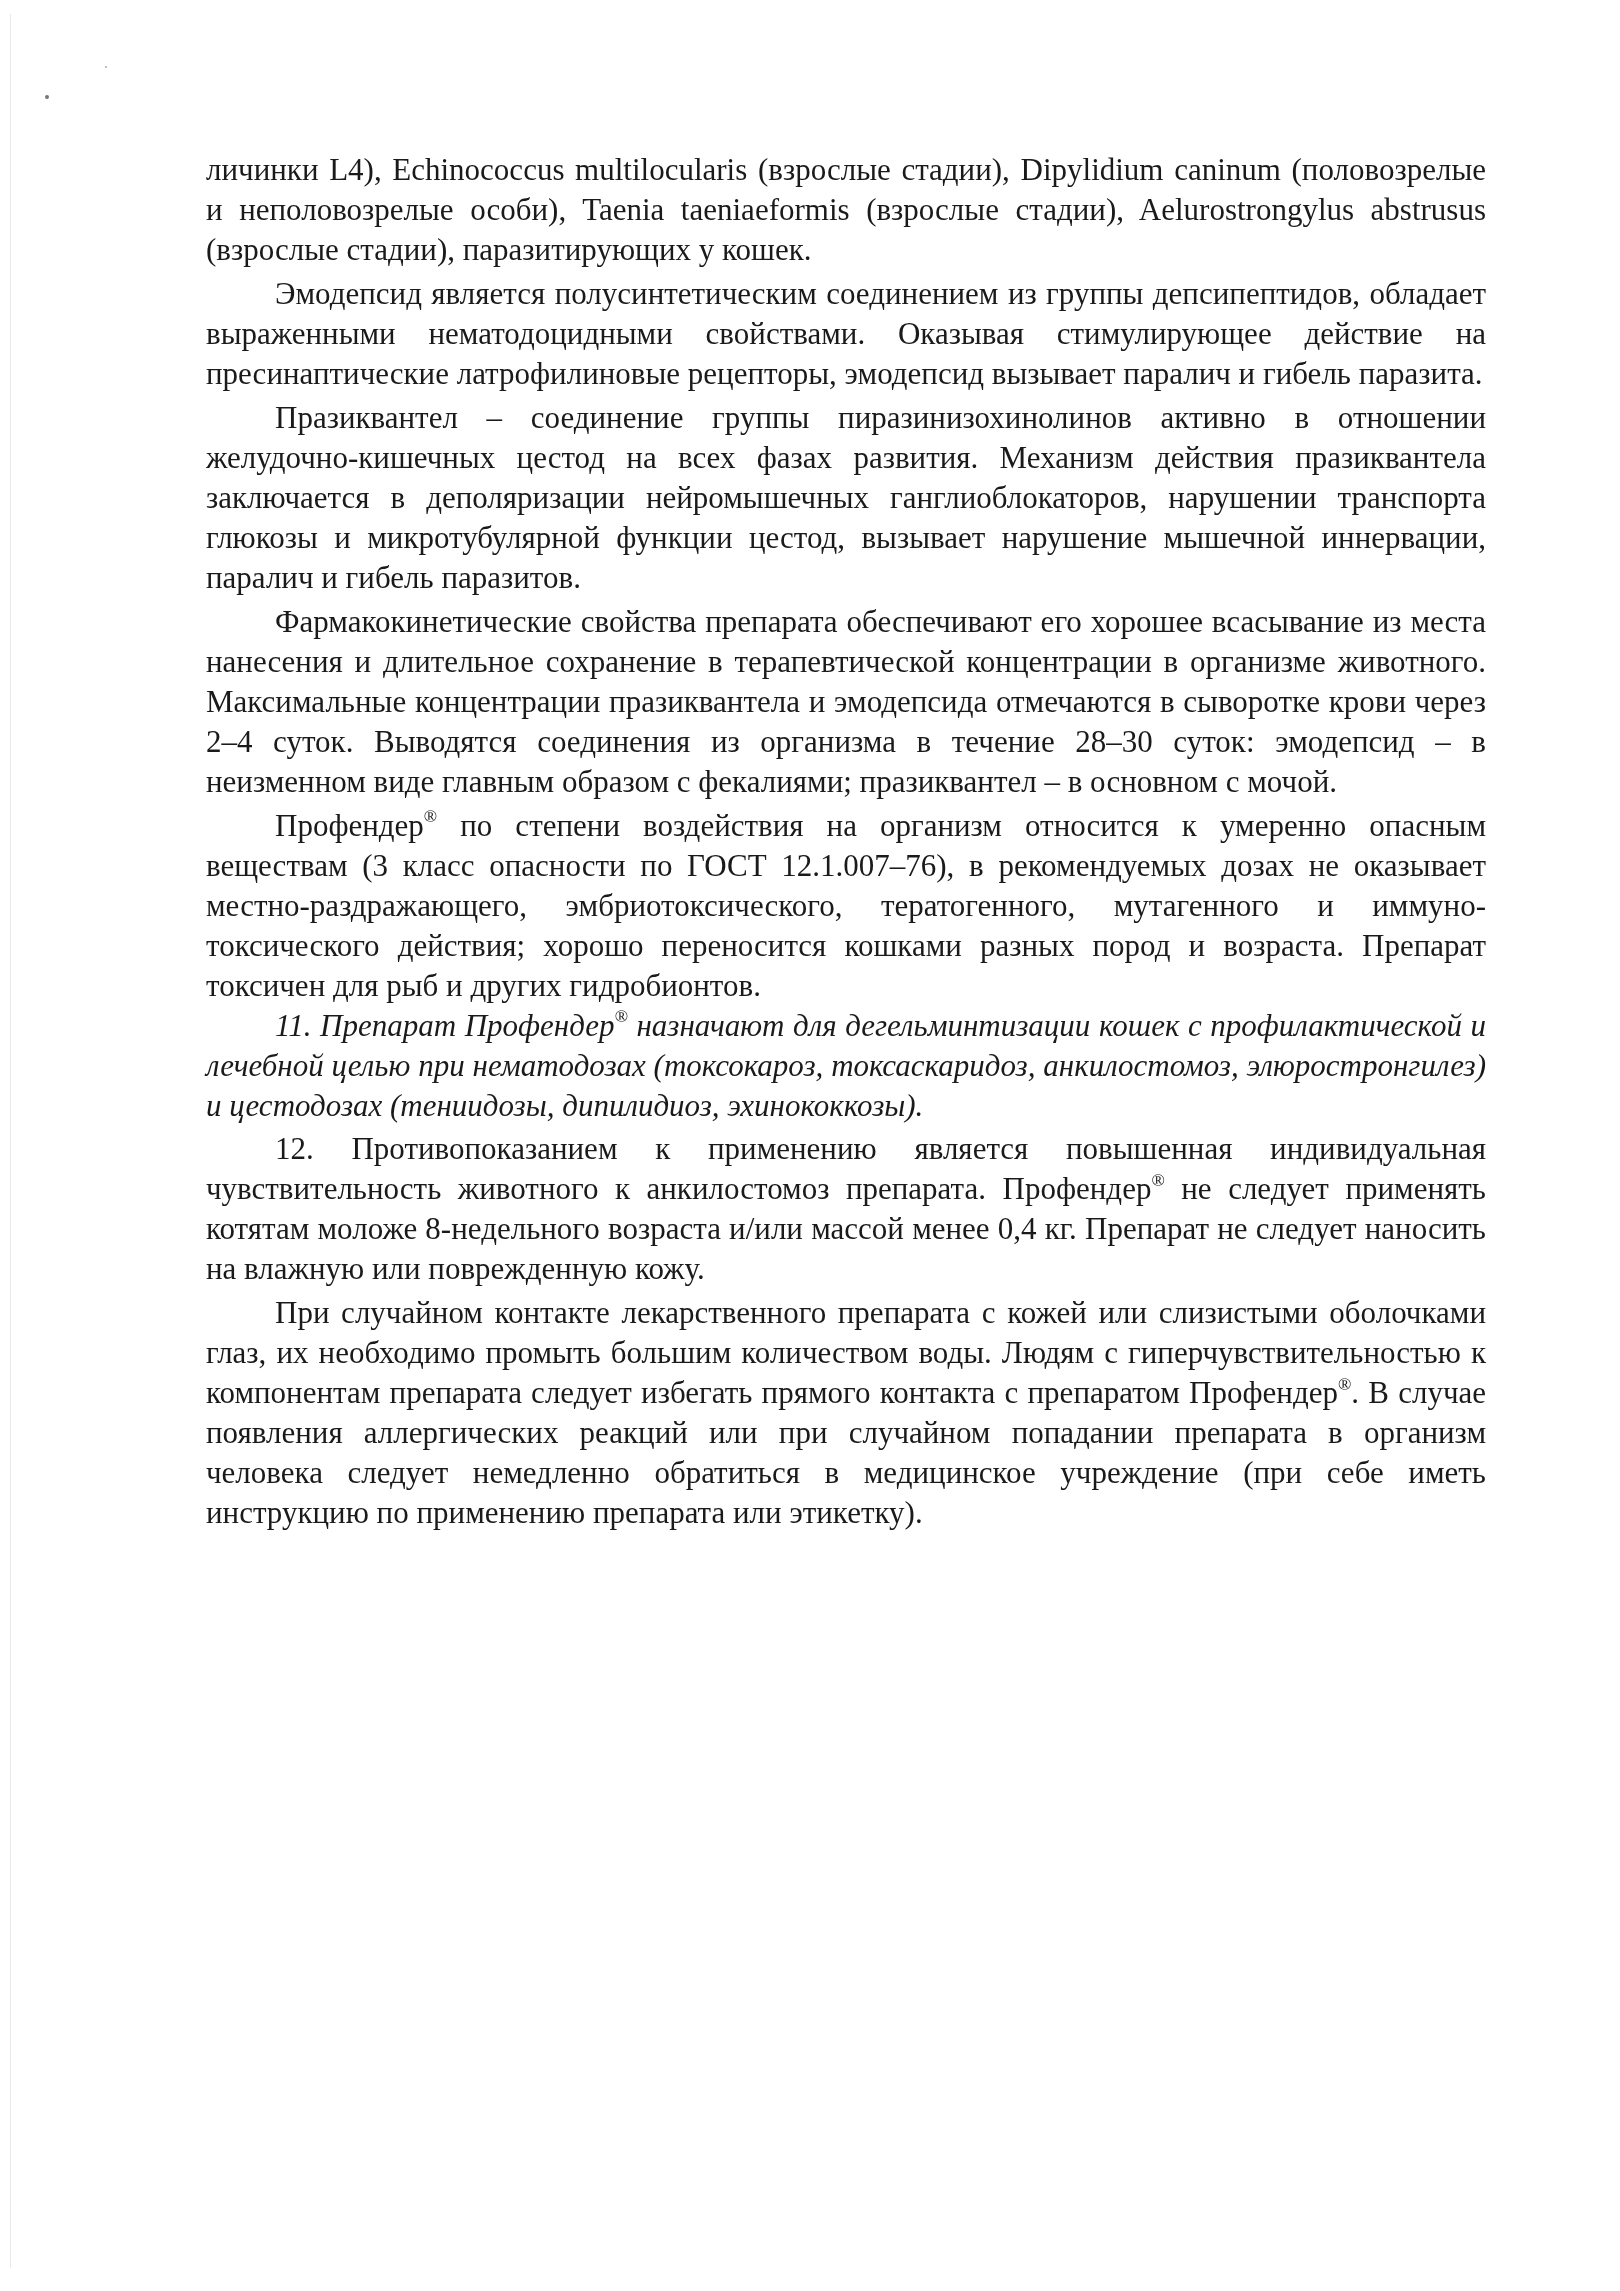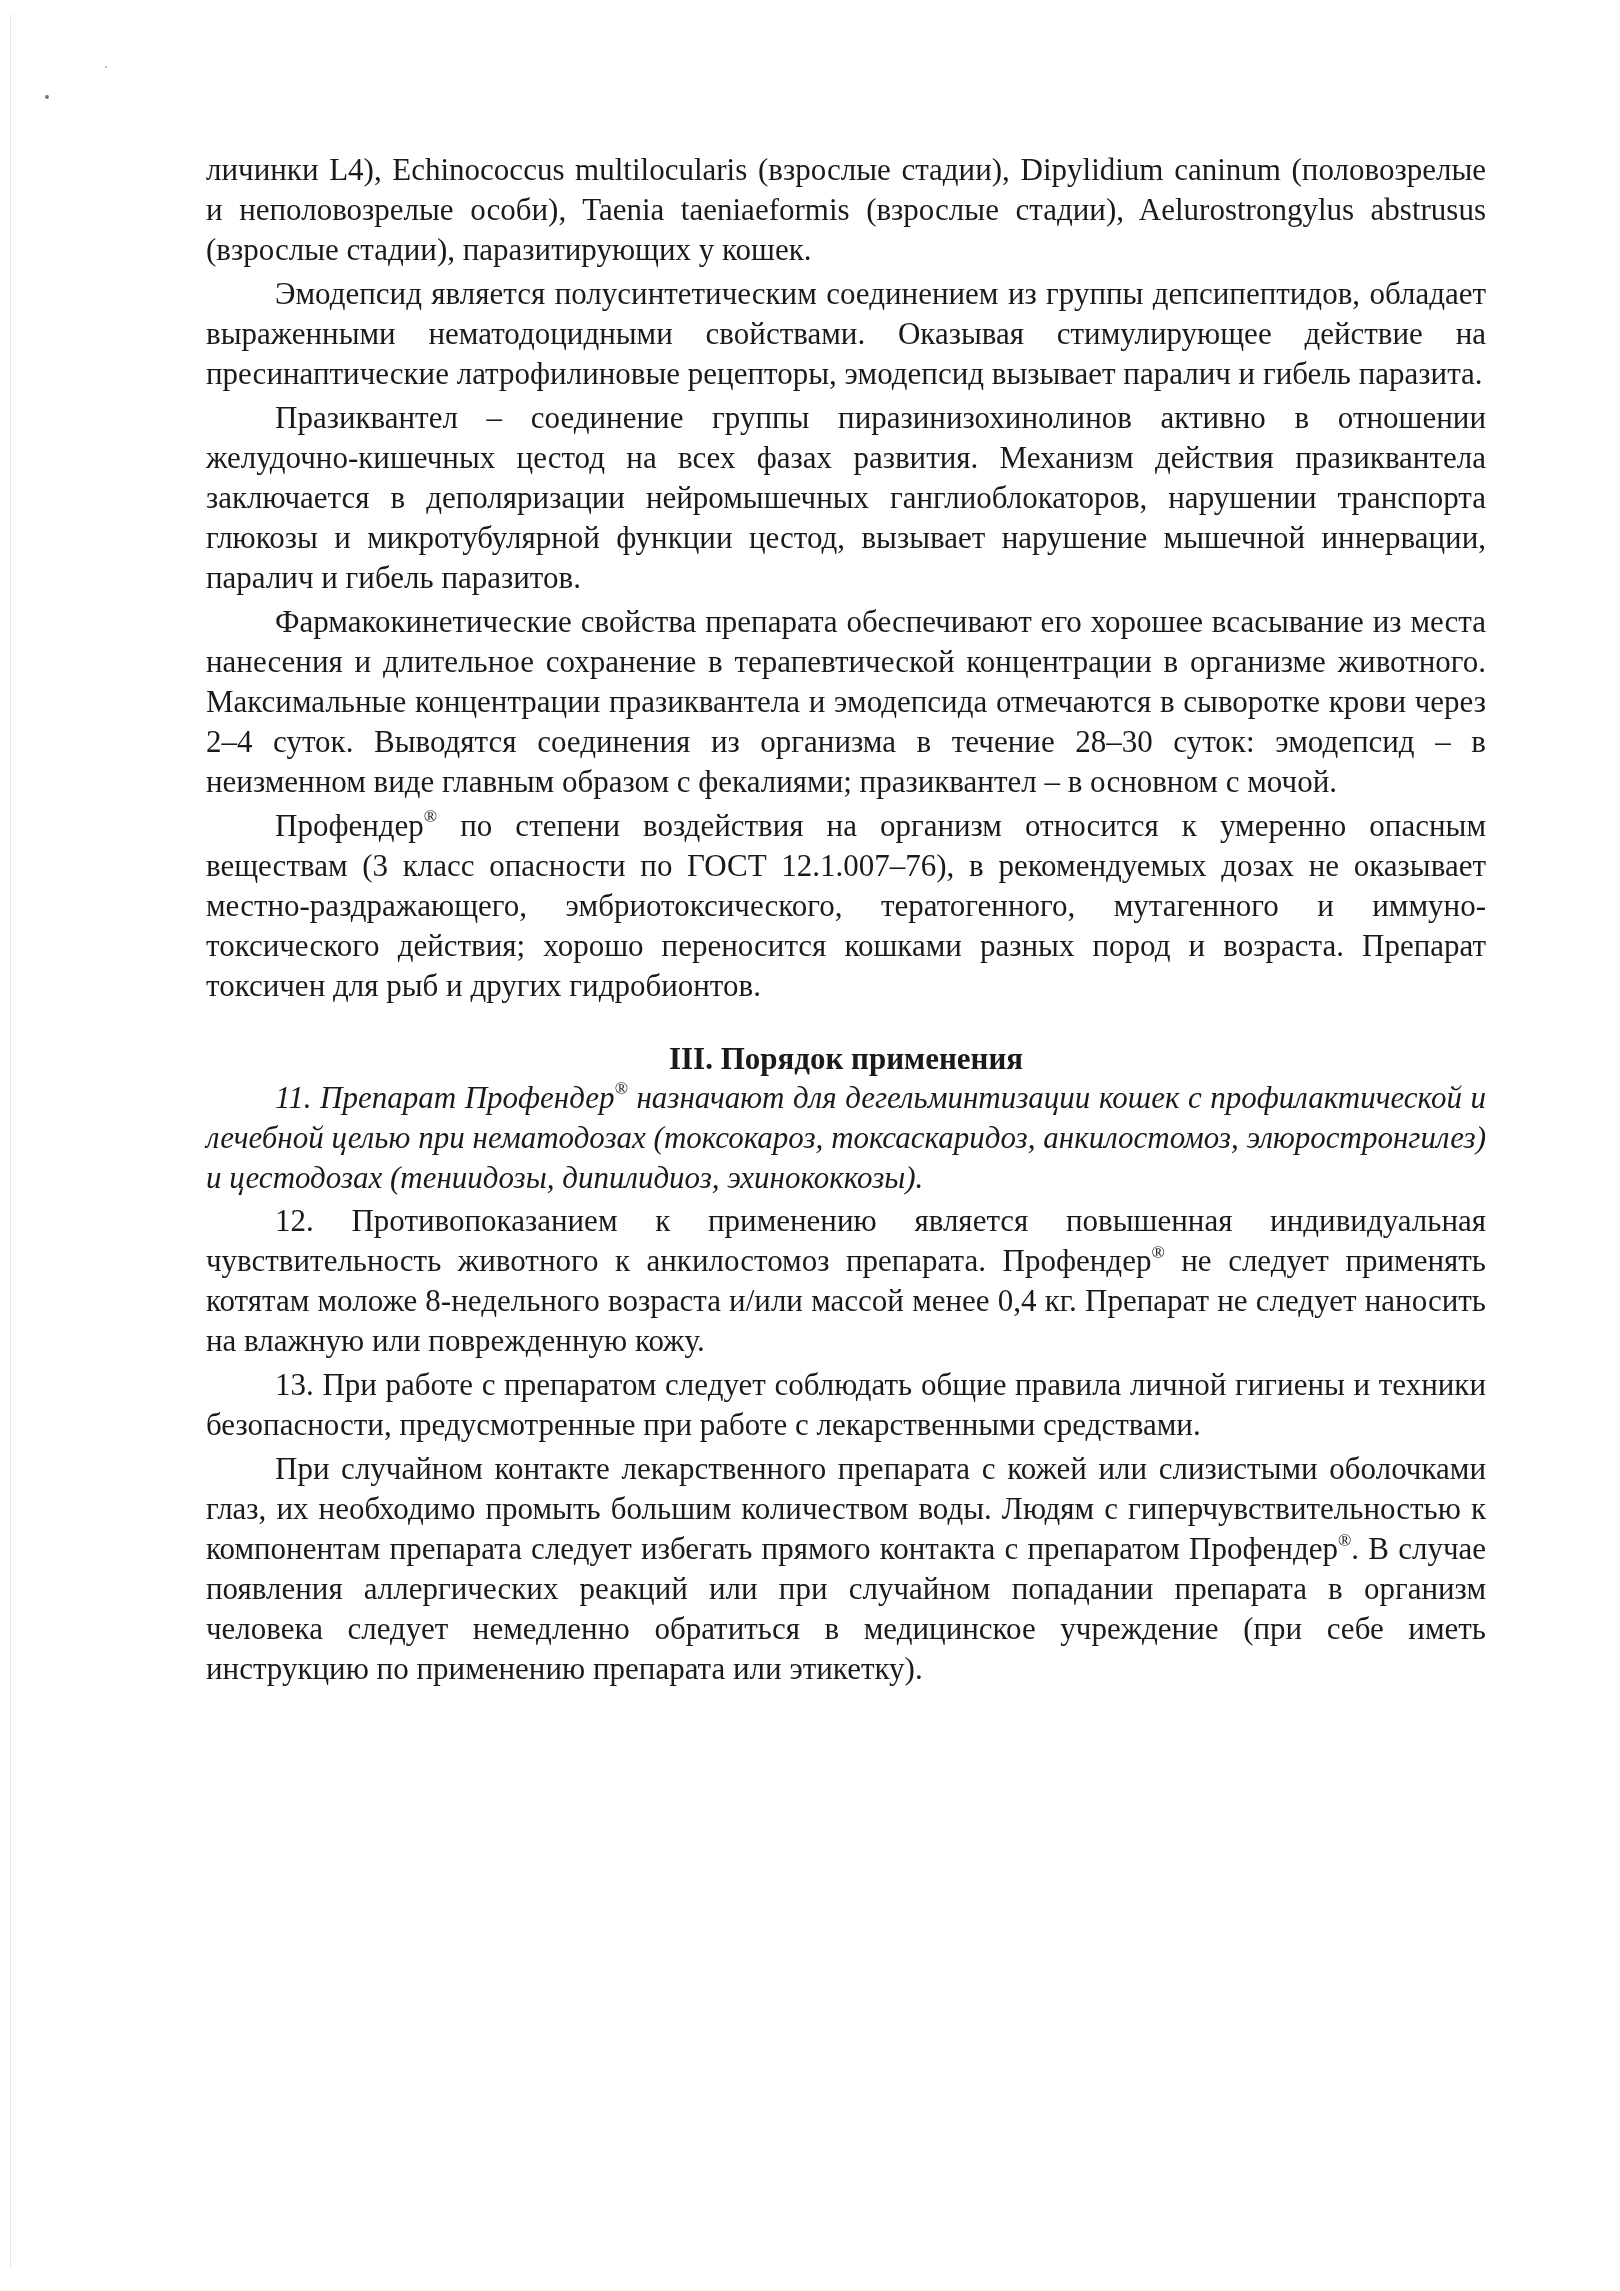--- a/index.html
+++ b/index.html
@@ -74,25 +74,23 @@
   <p class="p">личинки  L4), Echinococcus multilocularis (взрослые стадии), Dipylidium caninum (половозрелые и неполовозрелые особи), Taenia taeniaeformis (взрослые стадии), Aelurostrongylus abstrusus (взрослые стадии), паразитирующих у кошек.</p>
 
   <p class="p indent gap">Эмодепсид является полусинтетическим соединением из группы депсипептидов, обладает выраженными нематодоцидными свойствами. Оказывая стимулирующее действие на пресинаптические латрофилиновые рецепторы, эмодепсид вызывает паралич и гибель паразита.</p>
 
   <p class="p indent gap">Празиквантел – соединение группы пиразинизохинолинов активно в отношении желудочно-кишечных цестод на всех фазах развития. Механизм действия празиквантела заключается в деполяризации нейромышечных ганглиоблокаторов, нарушении транспорта глюкозы и микротубулярной функции цестод, вызывает нарушение мышечной иннервации, паралич и гибель паразитов.</p>
 
   <p class="p indent gap">Фармакокинетические свойства препарата обеспечивают его хорошее всасывание из места нанесения и длительное сохранение в терапевтической концентрации в организме животного. Максимальные концентрации празиквантела и эмодепсида отмечаются в сыворотке крови через 2–4 суток. Выводятся соединения из организма в течение 28–30 суток: эмодепсид – в неизменном виде главным образом с фекалиями; празиквантел – в основном с мочой.</p>
 
   <p class="p indent gap"><span>Профендер</span><sup>®</sup><span> по степени воздействия на организм относится к умеренно опасным веществам (3 класс опасности по ГОСТ 12.1.007–76), в рекомендуемых дозах не оказывает местно-раздражающего, эмбриотоксического, тератогенного, мутагенного и иммуно-токсического действия; хорошо переносится кошками разных пород и возраста. Препарат токсичен для рыб и других гидробионтов.</span></p>
 
-  <h2 class="heading">III. Порядок применения</h2>
 
   <p class="p indent after-heading"><span>11.</span><span> Препарат </span><span>Профендер</span><sup>®</sup><span> назначают для дегельминтизации кошек с профилактической и лечебной целью при нематодозах (токсокароз, токсаскаридоз, анкилостомоз, элюростронгилез) и цестодозах (тениидозы, дипилидиоз, эхинококкозы).</span></p>
 
   <p class="p indent gap"><span>12.</span><span> Противопоказанием к применению является повышенная индивидуальная чувствительность животного к анкилостомоз препарата. </span><span>Профендер</span><sup>®</sup><span> не следует применять котятам моложе 8-недельного возраста и/или массой менее 0,4 кг. Препарат не следует наносить на влажную или поврежденную кожу.</span></p>
 
-  <p class="p indent gap"><span>13.</span><span> При работе с препаратом следует соблюдать общие правила личной гигиены и техники безопасности, предусмотренные при работе с лекарственными средствами.</span></p>
 
 
   <p class="p indent gap"><span>При случайном контакте лекарственного препарата с кожей или слизистыми оболочками глаз, их необходимо промыть большим количеством воды. Людям с гиперчувствительностью к компонентам препарата следует избегать прямого контакта с препаратом </span><span>Профендер</span><sup>®</sup><span>. В случае появления аллергических реакций или при случайном попадании препарата в организм человека следует немедленно обратиться в медицинское учреждение (при себе иметь инструкцию по применению препарата или этикетку).</span></p>
 
 </div>
 
 
 </body></html>

